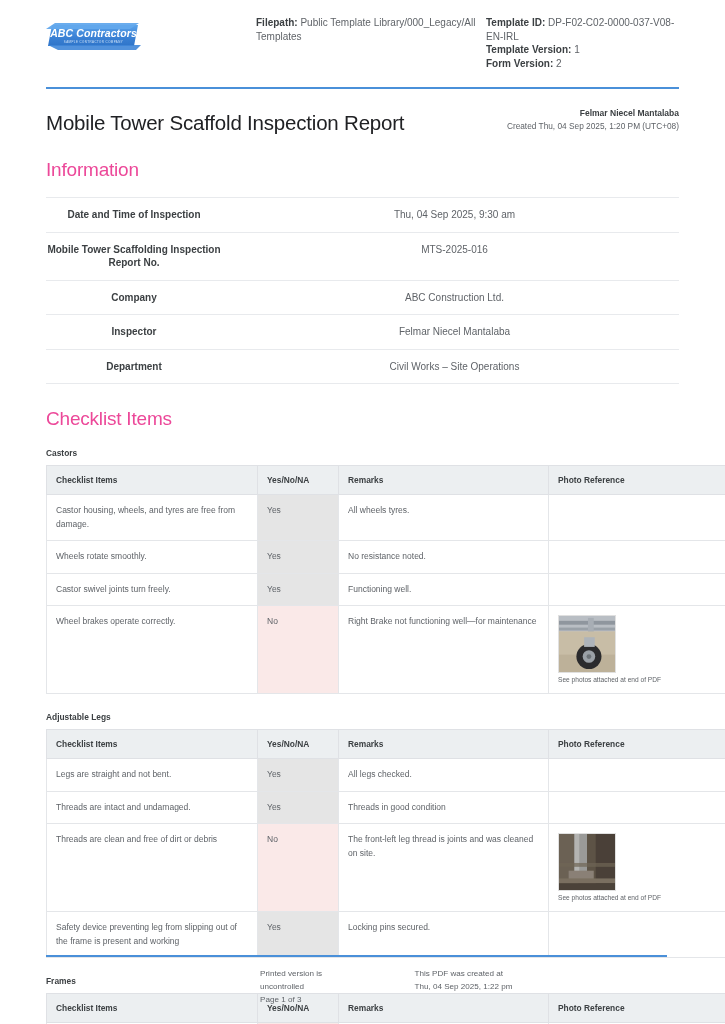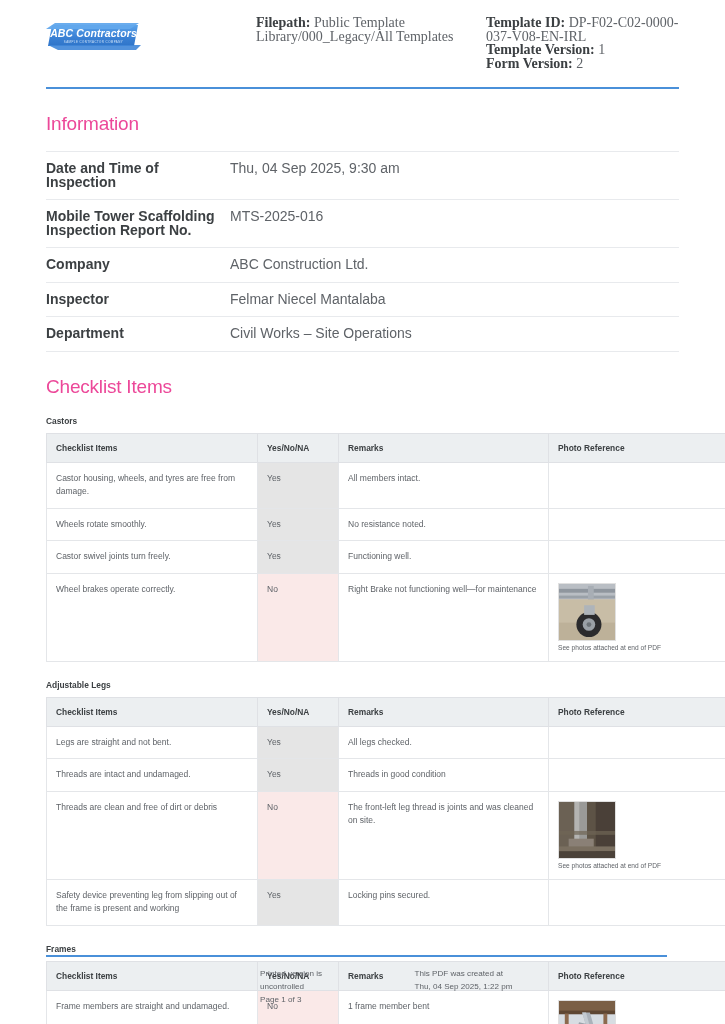--- a/index.html
+++ b/index.html
@@ -63,24 +63,23 @@
   .logo-sub {
     color: #cfe2f7;
     font-size: 2.9px;
     letter-spacing: .45px;
     line-height: 5px;
     margin-top: 1px;
     white-space: nowrap;
   }
 
   .meta-col {
-    font-size: 14px;
+    font-size: 10px;
     line-height: 13.5px;
     color: #5f6368;
-    font-family: Liberation Serif, serif;
   }
   .meta-col.filepath { flex: 0 0 230px; max-width: 230px; }
   .meta-col.template { flex: 1 1 auto; }
   .meta-col b {
     color: #3c4043;
     font-weight: bold;
   }
 
   .rule-blue {
     border: 0;
@@ -122,21 +121,22 @@
     color: #ec4899;
     margin: 24px 0 0 0;
     letter-spacing: -.2px;
   }
 
   
   .info-table {
     width: 100%;
     border-collapse: collapse;
     margin-top: 16px;
-    font-size: 14px;
+    font-size: 10px;
+    text-align: center;
   }
   .info-table tr { border-bottom: 1px solid #e8eaed; }
   .info-table tr:first-child { border-top: 1px solid #e8eaed; }
   .info-table td {
     padding: 10px 0 10px 0;
     vertical-align: top;
     line-height: 13.5px;
   }
   .info-label {
     width: 176px;
@@ -266,20 +266,27 @@
       </div>
       <div>
         <b>Form Version:</b>
         <span>2</span>
       </div>
     </div>
   </div>
 
   <hr class="rule-blue">
 
+  <div class="title-row">
+    <h1 class="doc-title">Mobile Tower Scaffold Inspection Report</h1>
+    <div class="author-block">
+      <div class="author-name">Felmar Niecel Mantalaba</div>
+      <div>Created Thu, 04 Sep 2025, 1:20 PM (UTC+08)</div>
+    </div>
+  </div>
 
   <h2 class="section-title">Information</h2>
   <table class="info-table">
     <tbody>
         <tr>
           <td class="info-label">Date and Time of Inspection</td>
           <td class="info-value">Thu, 04 Sep 2025, 9:30 am</td>
         </tr>
         <tr>
           <td class="info-label">Mobile Tower Scaffolding Inspection Report No.</td>
@@ -310,21 +317,21 @@
               <th class="col-item">Checklist Items</th>
               <th class="col-answer">Yes/No/NA</th>
               <th class="col-remark">Remarks</th>
               <th class="col-photo">Photo Reference</th>
             </tr>
           </thead>
           <tbody>
             <tr>
               <td class="col-item">Castor housing, wheels, and tyres are free from damage.</td>
               <td class="col-answer answer-yes">Yes</td>
-              <td class="col-remark">All members intact.</td>
+              <td class="col-remark">All wheels tyres.</td>
               <td class="col-photo"></td>
             </tr>
             <tr>
               <td class="col-item">Wheels rotate smoothly.</td>
               <td class="col-answer answer-yes">Yes</td>
               <td class="col-remark">No resistance noted.</td>
               <td class="col-photo"></td>
             </tr>
             <tr>
               <td class="col-item">Castor swivel joints turn freely.</td>

